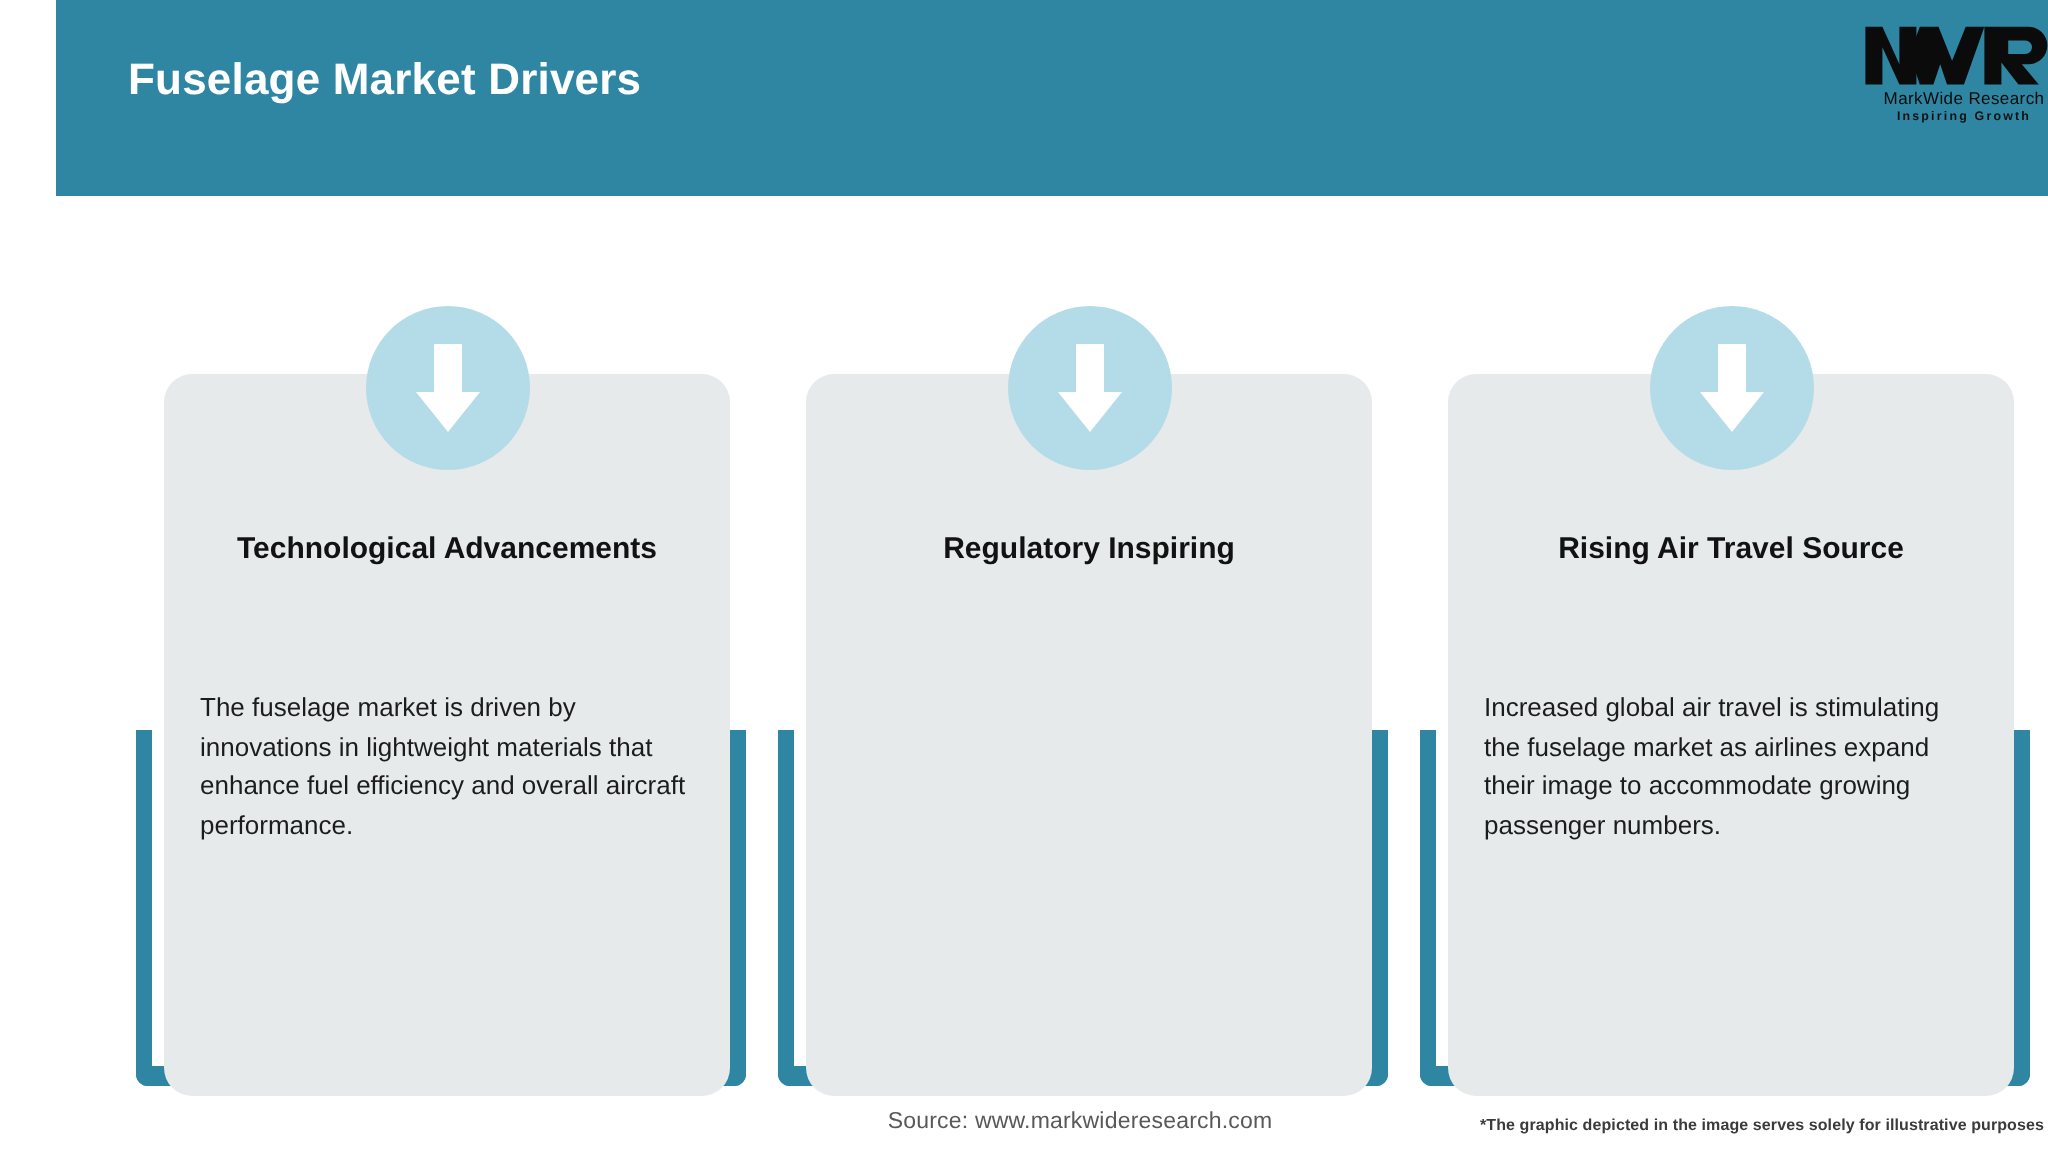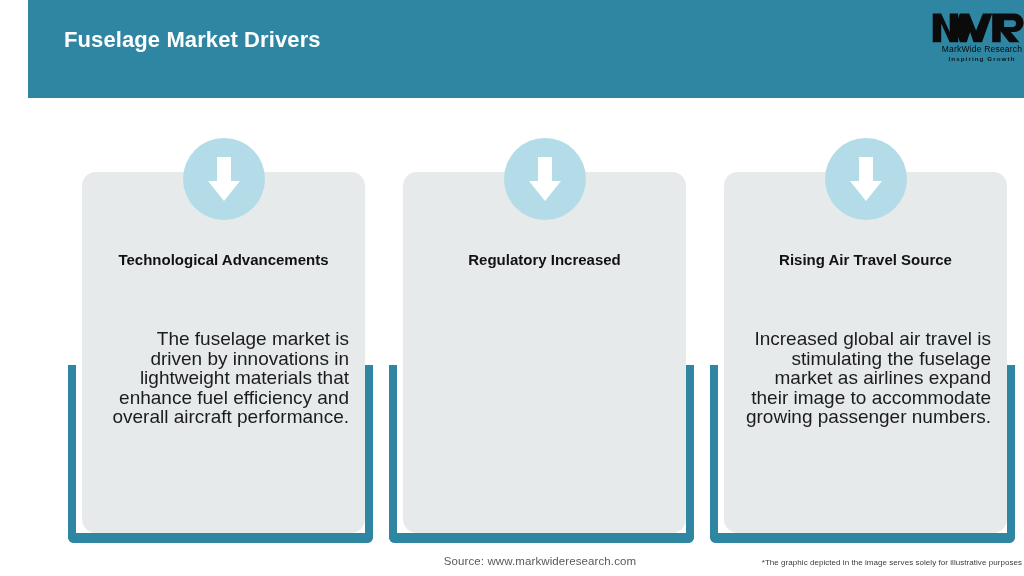--- a/index.html
+++ b/index.html
@@ -90,21 +90,21 @@
     box-sizing: border-box;
     border-left: 8px solid #2E86A2;
     border-right: 8px solid #2E86A2;
     border-bottom: 10px solid #2E86A2;
     border-bottom-left-radius: 6px;
     border-bottom-right-radius: 6px;
   }
   .card {
     position: absolute;
     left: 14px;
-    top: 0px;
+    top: 15px;
     width: 283px;
     height: 361px;
     background: #E6EAEA;
     border-radius: 14px;
   }
   .badge {
     position: absolute;
     top: -34px;
     left: 50%;
     margin-left: -41px;
@@ -131,44 +131,44 @@
     font-size: 15px;
     font-weight: bold;
     color: #121212;
     line-height: 20px;
   }
   .card-body {
     position: absolute;
     left: 18px;
     right: 16px;
     top: 157px;
-    font-size: 19px;
+    font-size: 13px;
     color: #1c1c1c;
     line-height: 19.5px;
-    text-align: right;
+    text-align: left;
   }
 
   
   .footer-source {
     position: absolute;
     left: 0;
     right: 0;
     top: 555px;
     text-align: center;
     font-size: 11.5px;
     font-weight: normal;
     color: #58595B;
     letter-spacing: 0.1px;
   }
   .footer-note {
     position: absolute;
     right: 30px;
     top: 558px;
     font-size: 8px;
-    font-weight: normal;
+    font-weight: bold;
     color: #3b3b3b;
     letter-spacing: 0.05px;
     white-space: nowrap;
     text-align: right;
   }
 </style>
 </head>
 <body>
 
 <div id="slide">
@@ -202,21 +202,21 @@
   </div>
 
   <div class="card-wrap" style="left:361px; width:305px;">
     <div class="frame"></div>
     <div class="card">
       <div class="badge">
         <svg viewBox="0 0 38 48">
           <polygon points="12,2 26,2 26,26 35,26 19,46 3,26 12,26" fill="#FFFFFF"></polygon>
         </svg>
       </div>
-      <div class="card-title">Regulatory Increased</div>
+      <div class="card-title">Regulatory Inspiring</div>
     </div>
   </div>
 
   <div class="card-wrap" style="left:682px; width:305px;">
     <div class="frame"></div>
     <div class="card">
       <div class="badge">
         <svg viewBox="0 0 38 48">
           <polygon points="12,2 26,2 26,26 35,26 19,46 3,26 12,26" fill="#FFFFFF"></polygon>
         </svg>

